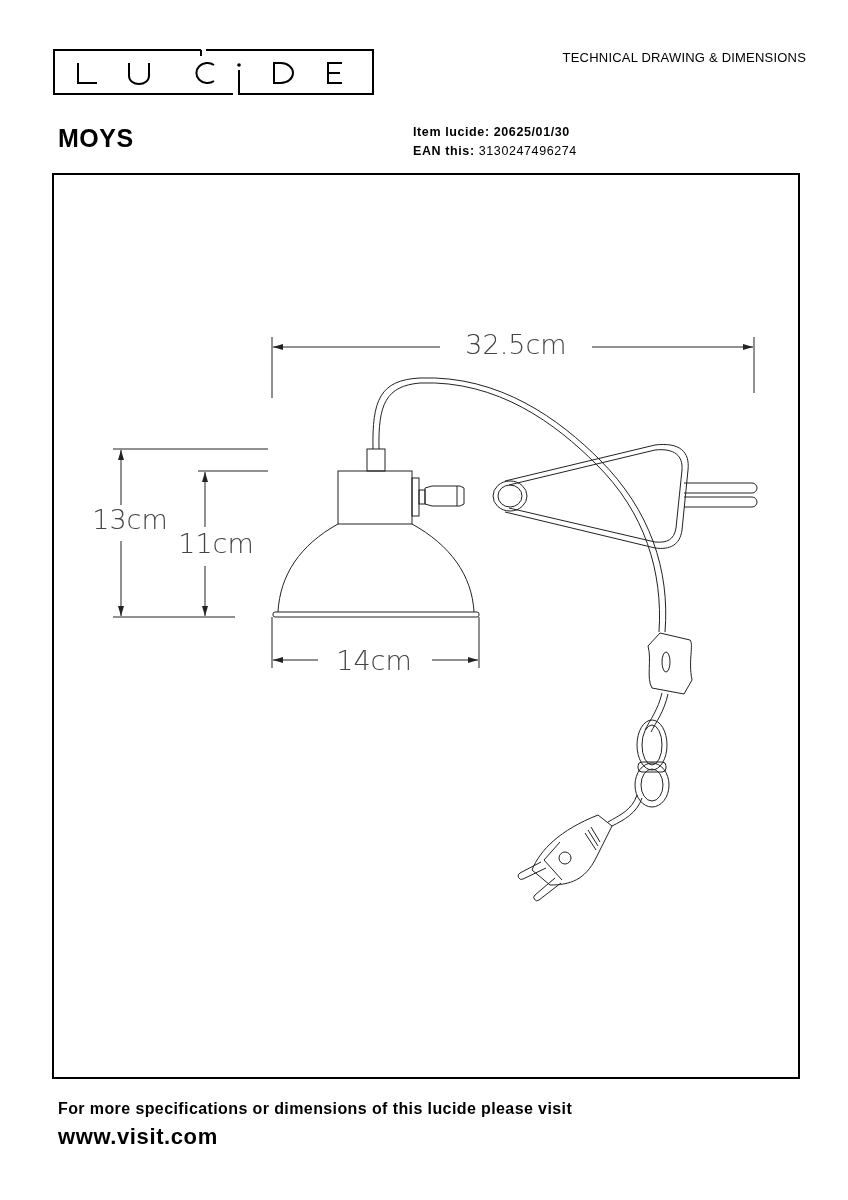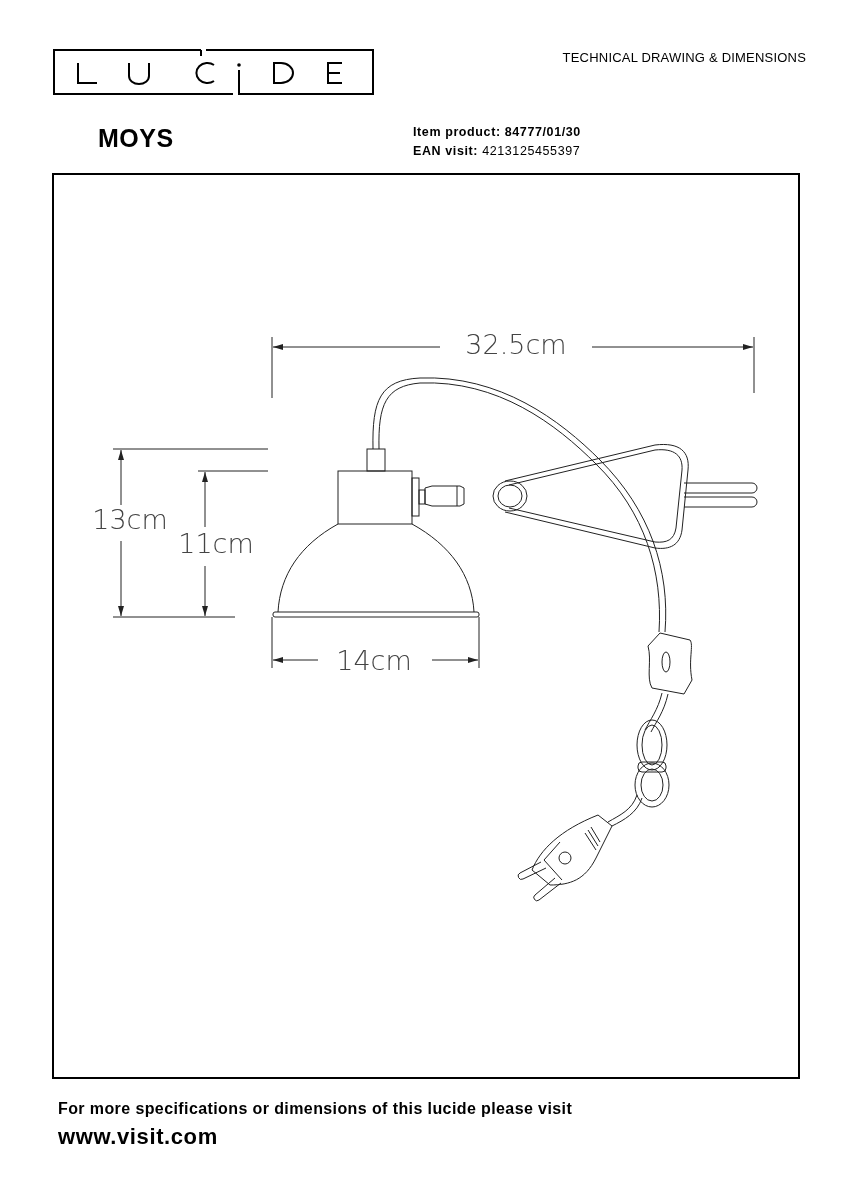--- a/index.html
+++ b/index.html
@@ -1,19 +1,19 @@
 <!DOCTYPE html>
 <html><head>
 <meta charset="utf-8">
 <style>
   html, body { margin: 0; padding: 0; background: #ffffff; }
   body { width: 848px; height: 1200px; position: relative; overflow: hidden; font-family: "Liberation Sans", sans-serif; color: #000; }
   .logo { position: absolute; left: 53px; top: 48px; width: 321px; height: 48px; }
   .doc-type { position: absolute; right: 42px; top: 50px; font-size: 13px; letter-spacing: 0.2px; }
-  .product-name { position: absolute; left: 58px; top: 124px; font-size: 25px; font-weight: bold; letter-spacing: 0.5px; margin-left: 40px; }
+  .product-name { position: absolute; left: 58px; top: 124px; font-size: 25px; font-weight: bold; letter-spacing: 0.5px; }
   .meta { position: absolute; left: 413px; top: 123px; font-size: 12.5px; line-height: 19px; letter-spacing: 0.6px; }
   .meta b { font-weight: bold; }
   .frame { position: absolute; left: 52px; top: 173px; width: 748px; height: 906px; border: 2px solid #000; box-sizing: border-box; }
   .drawing { position: absolute; left: 0; top: 0; }
   .footer-line1 { position: absolute; left: 58px; top: 1100px; font-size: 16px; font-weight: bold; letter-spacing: 0.4px; }
   .footer-line2 { position: absolute; left: 58px; top: 1124px; font-size: 22px; font-weight: bold; letter-spacing: 0.6px; }
   .dim-label { font-family: "DejaVu Sans", sans-serif; font-weight: 200; fill: #444; }
 </style>
 </head>
 <body>
@@ -31,26 +31,26 @@
     <path d="M289 15 H275 V35 H289 M275 25 H287"></path>
   </g>
   <circle cx="186" cy="17" r="1.8" fill="#000"></circle>
 </svg>
 
 <div class="doc-type">TECHNICAL DRAWING &amp; DIMENSIONS</div>
 <div class="product-name">MOYS</div>
 
 <div class="meta">
   <div>
-    <b>Item product:</b>
-    <b>84777/01/30</b>
+    <b>Item lucide:</b>
+    <b>20625/01/30</b>
   </div>
   <div>
-    <b>EAN visit:</b>
-    <span>4213125455397</span>
+    <b>EAN this:</b>
+    <span>3130247496274</span>
   </div>
 </div>
 
 <div class="frame"></div>
 
 <svg class="drawing" width="848" height="1200" viewBox="0 0 848 1200">
   <defs>
     <marker id="arr" viewBox="0 0 10 6" refX="10" refY="3" markerWidth="10" markerHeight="6" orient="auto-start-reverse">
       <path d="M0 0 L10 3 L0 6 Z" fill="#222"></path>
     </marker>

